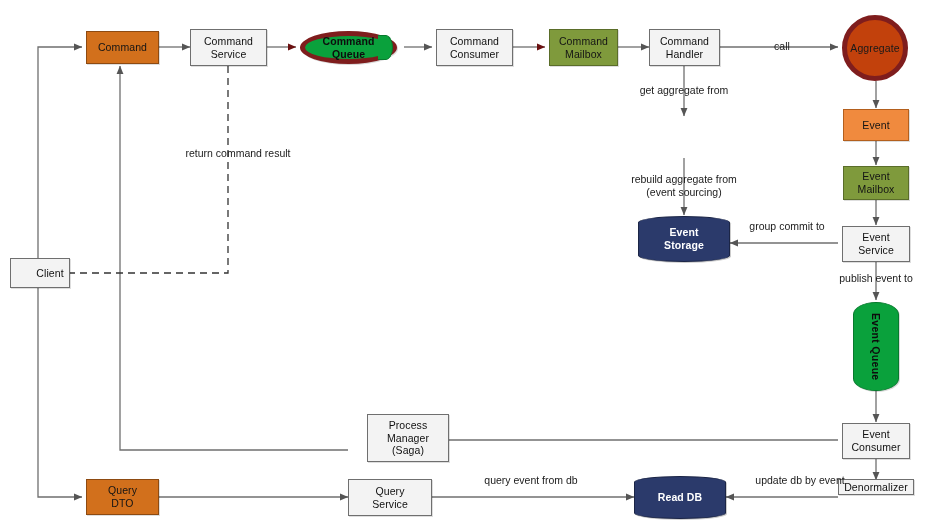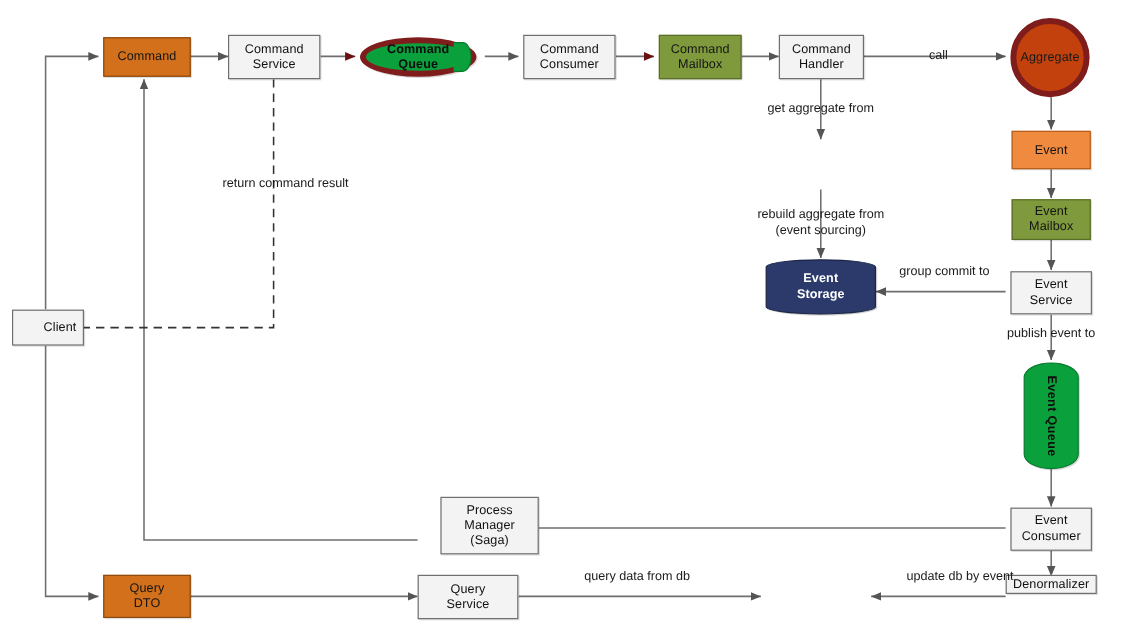--- a/index.html
+++ b/index.html
@@ -218,31 +218,32 @@
   <div class="node n-box" style="left:348px;top:414px;width:82px;height:48px;margin-left:19px;">Process
 Manager
 (Saga)</div>
 
   <div class="node n-fill n-orange-dark" style="left:86px;top:479px;width:73px;height:36px;">Query
 DTO</div>
 
   <div class="node n-box" style="left:348px;top:479px;width:84px;height:37px;">Query
 Service</div>
 
+  <div class="node n-db" style="left:634px;top:476px;width:92px;height:43px;">Read DB</div>
 
   <div class="elabel ctr" style="left:782px;top:40px;">call</div>
 
   <div class="elabel ctr" style="left:238px;top:147px;">return command result</div>
 
   <div class="elabel ctr" style="left:684px;top:84px;">get aggregate from</div>
 
   <div class="elabel ctr" style="left:684px;top:173px;text-align:center;">rebuild aggregate from
 (event sourcing)</div>
 
   <div class="elabel ctr" style="left:787px;top:220px;">group commit to</div>
 
   <div class="elabel ctr" style="left:876px;top:272px;">publish event to</div>
 
-  <div class="elabel ctr" style="left:531px;top:474px;">query data from db</div>
+  <div class="elabel ctr" style="left:531px;top:474px;">query event from db</div>
 
   <div class="elabel ctr" style="left:800px;top:474px;">update db by event</div>
 
 </div>
 
 </body></html>

